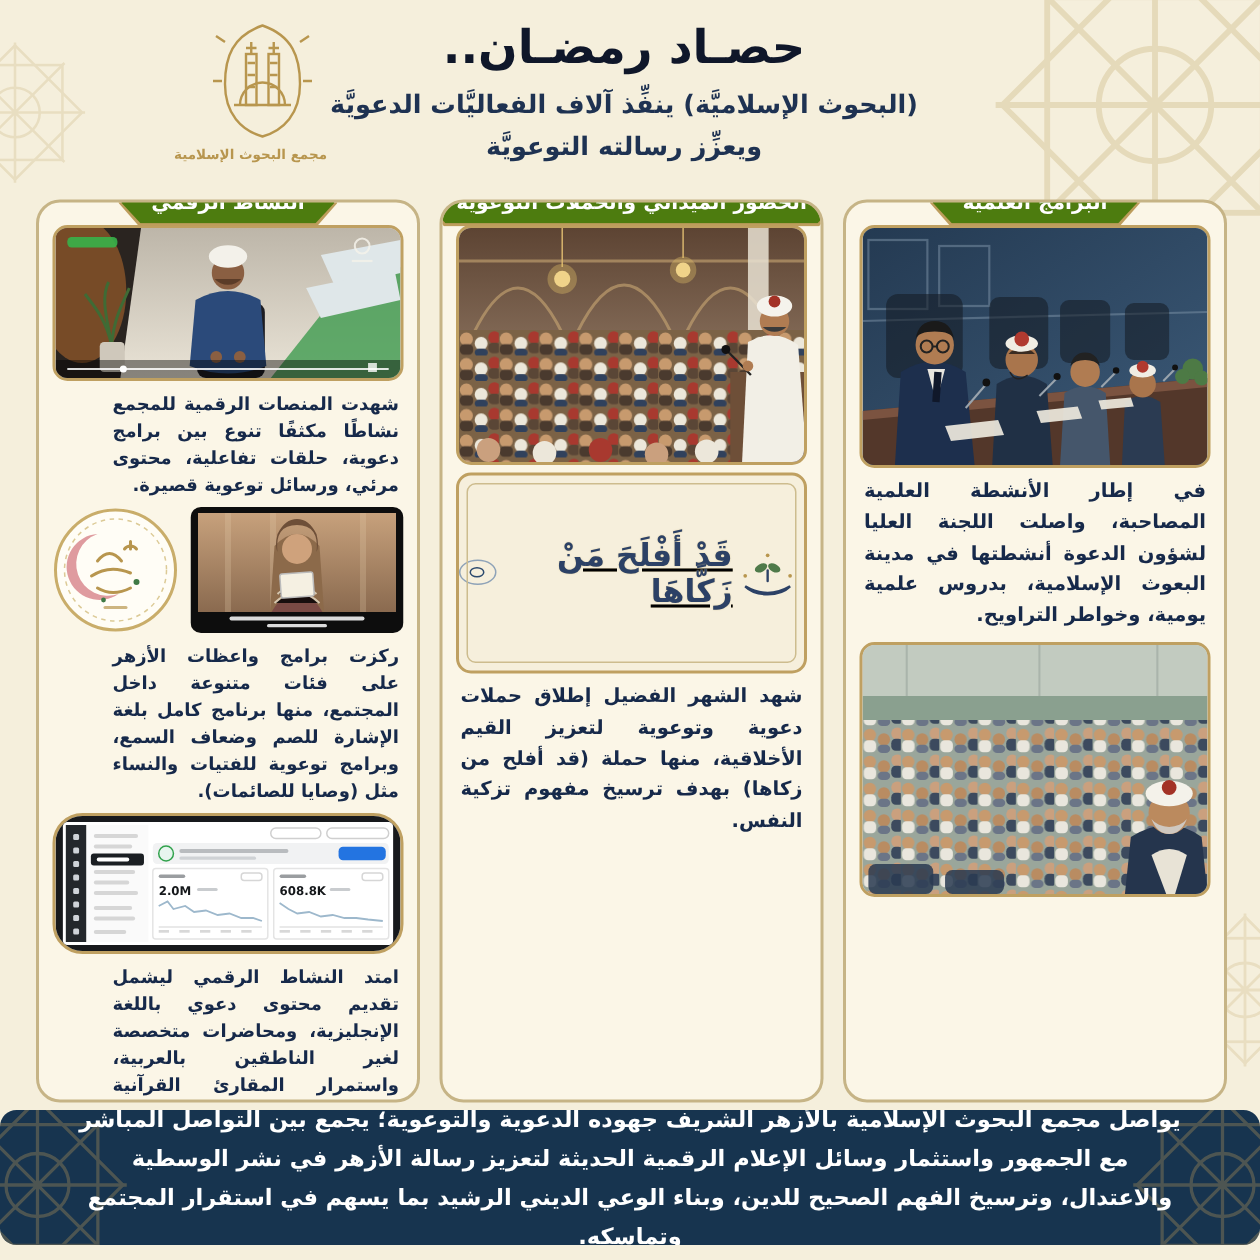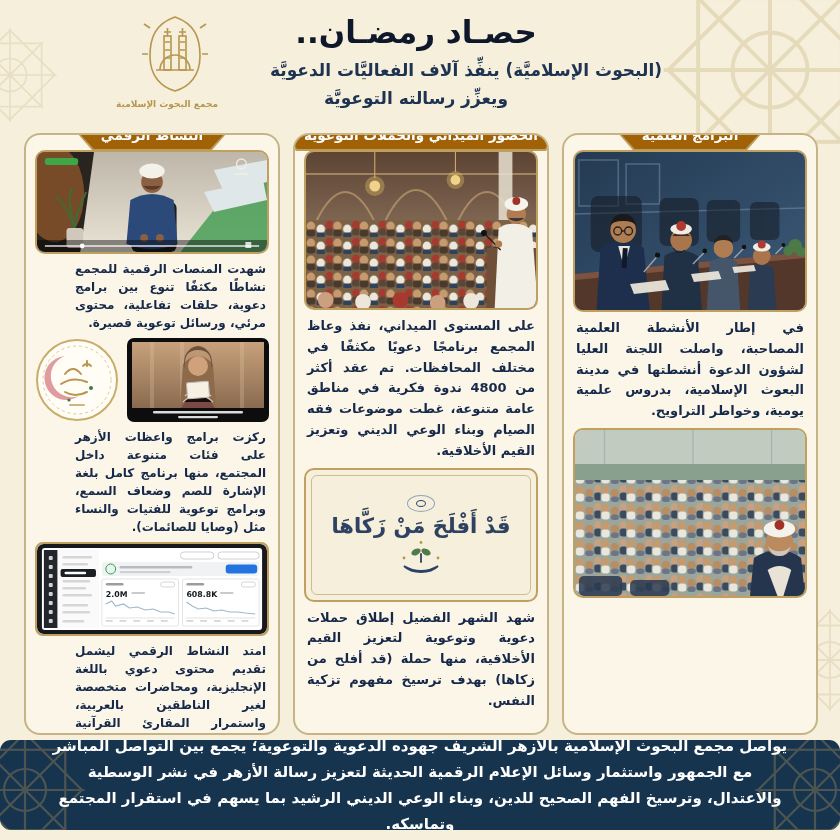--- a/index.html
+++ b/index.html
@@ -4,34 +4,34 @@
 <style>
   html,body{margin:0;padding:0;}
   body{width:840px;height:840px;overflow:hidden;background:#f5efdc;font-family:"DejaVu Sans",sans-serif;}
   .page{position:relative;width:840px;height:840px;background:#f5efdc;overflow:hidden;}
   .orn{position:absolute;pointer-events:none;}
   
   .logo-block{position:absolute;left:108px;top:14px;width:110px;text-align:right;z-index:2;}
   .logo-caption{font-size:9px;font-weight:bold;color:#b8964e;direction:rtl;margin-top:1px;}
   .main-title{position:absolute;top:14px;right:178px;width:492px;text-align:center;font-size:31px;font-weight:700;color:#0f172a;direction:rtl;z-index:2;letter-spacing:-1px;}
   .subtitle{position:absolute;right:178px;width:492px;text-align:center;font-weight:800;color:#1e3252;direction:rtl;font-size:17px;z-index:2;}
-  .sub1{top:60px;text-align:right;} .sub2{top:88px;}
+  .sub1{top:60px;} .sub2{top:88px;}
   
   .cols{position:absolute;top:133px;left:24px;right:22px;display:flex;gap:13px;z-index:2;}
   .panel{position:relative;flex:1;height:602px;box-sizing:border-box;border:2px solid #c6b486;border-radius:16px;background:#fbf6e7;padding:15px 9px 6px;display:flex;flex-direction:column;gap:5px;overflow:hidden;}
   .pill-wrap{position:absolute;top:-16px;left:50%;transform:translateX(-50%);background:#bd9d5c;padding:2px;clip-path:polygon(0 50%,14px 0,calc(100% - 14px) 0,100% 50%,calc(100% - 14px) 100%,14px 100%);z-index:3;}
-  .pill{background:#a16207;color:#fff;font-weight:800;font-size:13.5px;padding:6px 20px;white-space:nowrap;direction:rtl;clip-path:polygon(0 50%,13px 0,calc(100% - 13px) 0,100% 50%,calc(100% - 13px) 100%,13px 100%);}
+  .pill{background:#4d7c0f;color:#fff;font-weight:800;font-size:13.5px;padding:6px 20px;white-space:nowrap;direction:rtl;clip-path:polygon(0 50%,13px 0,calc(100% - 13px) 0,100% 50%,calc(100% - 13px) 100%,13px 100%);}
   .imgframe{border:2px solid #bfa061;border-radius:10px;overflow:hidden;background:#ddd;flex-shrink:0;}
   .imgframe svg{display:block;width:100%;}
   .para{direction:rtl;text-align:justify;font-weight:bold;color:#16294a;padding:1px 3px;}
   .para-s{font-size:12px;line-height:1.5;margin-left:37px;}
   .para-m{font-size:13px;line-height:1.6;}
   .row2{display:flex;gap:8px;align-items:center;flex-shrink:0;}
   
-  .callig{position:relative;flex-shrink:0;height:134px;background:#f6efdc;border:2px solid #bfa061;border-radius:10px;box-sizing:border-box;display:flex;flex-direction:column;align-items:center;justify-content:center;}
+  .callig{position:relative;flex-shrink:0;height:134px;background:#f6efdc;border:2px solid #bfa061;border-radius:10px;box-sizing:border-box;display:flex;flex-direction:row;align-items:center;justify-content:space-between;text-decoration:underline;}
   .callig-inner{position:absolute;inset:5px;border:1px solid #cdbc8e;border-radius:6px;}
   .callig-oval{width:26px;height:15px;border:1.5px solid #8fa3b8;border-radius:50%;display:flex;align-items:center;justify-content:center;margin-bottom:2px;}
   .callig-oval span{width:8px;height:5px;border:1px solid #2c4a6e;border-radius:50%;}
   .callig-text{font-size:21px;font-weight:800;color:#2c4166;direction:rtl;z-index:1;text-shadow:0 0 1px #d8c89a;}
   
   .footer{position:absolute;left:0;right:0;top:740px;height:90px;background:#17344f;display:flex;align-items:center;justify-content:center;z-index:2;overflow:hidden;border-radius:11px;}
   .footer-text{width:740px;text-align:center;direction:rtl;color:#fff;font-weight:bold;font-size:15px;line-height:1.75;z-index:2;}
 </style>
 </head>
 <body>
@@ -164,21 +164,21 @@
           <rect x="60" y="44" width="22" height="16" rx="1.5" fill="#f5f0e2" stroke="#bbb" transform="rotate(-4 71 52)"></rect>
           <g fill="#fff" opacity=".85">
               <rect x="26" y="73" width="90" height="2.6" rx="1.3"></rect>
               <rect x="51" y="78" width="40" height="2.2" rx="1.1"></rect>
             </g>
         </svg>
       </div>
 
       <div class="para para-s">ركزت برامج واعظات الأزهر على فئات متنوعة داخل المجتمع، منها برنامج كامل بلغة الإشارة للصم وضعاف السمع، وبرامج توعوية للفتيات والنساء مثل (وصايا للصائمات).</div>
 
-      <div class="imgframe" style="height:90px;border-radius:8px">
+      <div class="imgframe" style="height:90px;border-radius:20px">
         <svg viewBox="0 0 234 90" height="90" preserveAspectRatio="none">
           <rect width="234" height="90" rx="7" fill="#17191c"></rect>
           <rect x="5" y="4" width="224" height="82" rx="3" fill="#ffffff"></rect>
           <rect x="7" y="6" width="14" height="78" fill="#23272b"></rect>
           <g fill="#cfd3d8">
               <rect x="12" y="12" width="4" height="4" rx="1"></rect>
               <rect x="12" y="21" width="4" height="4" rx="1"></rect>
               <rect x="12" y="30" width="4" height="4" rx="1"></rect>
               <rect x="12" y="39" width="4" height="4" rx="1"></rect>
               <rect x="12" y="48" width="4" height="4" rx="1"></rect>
@@ -301,21 +301,20 @@
           <circle cx="214" cy="62" r="10" fill="#b07c52"></circle>
           <path d="M206 66 a10 8 0 0 0 16 0 z" fill="#3a3a3a"></path>
           <ellipse cx="214" cy="52" rx="12" ry="7" fill="#f5f3ec"></ellipse>
             <circle cx="214" cy="49" r="4" fill="#a33226"></circle>
           <line x1="182" y1="82" x2="198" y2="98" stroke="#222" stroke-width="1.6"></line>
             <circle cx="181" cy="81" r="3" fill="#111"></circle>
           <circle cx="196" cy="92" r="3.6" fill="#b07c52"></circle>
         </svg>
       </div>
 
-      <div class="para para-m">على المستوى الميداني، نفذ وعاظ المجمع برنامجًا دعويًا مكثفًا في مختلف المحافظات. تم عقد أكثر من 4800 ندوة فكرية في مناطق عامة متنوعة، غطت موضوعات فقه الصيام وبناء الوعي الديني وتعزيز القيم الأخلاقية.</div>
 
       <div class="callig">
         <div class="callig-inner"></div>
         <div class="callig-oval">
             <span></span>
           </div>
         <div class="callig-text">قَدْ أَفْلَحَ مَنْ زَكَّاهَا</div>
         <svg width="54" height="34" viewBox="0 0 54 34" style="margin-top:2px">
           <g fill="none" stroke="#2c4166" stroke-width="1.8" stroke-linecap="round">
             <path d="M10 26 q17 10 34 0 q-6 6 -17 6 q-11 0 -17 -6 Z" fill="#2c4166"></path>

